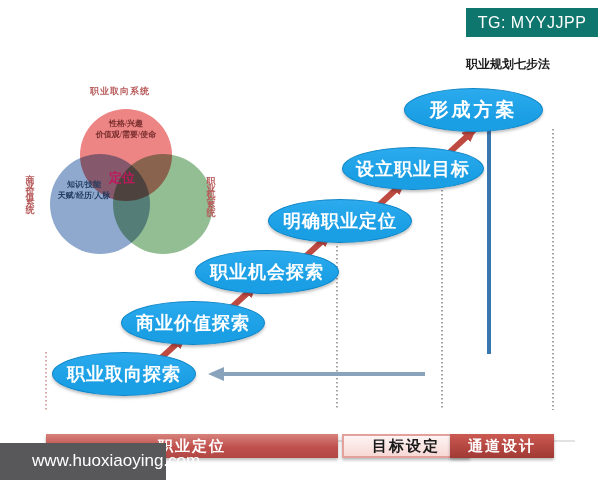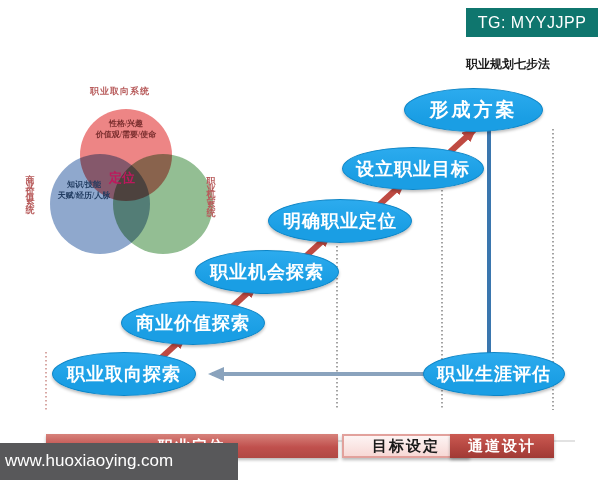--- a/index.html
+++ b/index.html
@@ -8,23 +8,23 @@
     font-family:"Liberation Sans","DejaVu Sans",sans-serif;
     outline:1px solid #e8e8e8;
   }
   
   .tg-box{
     position:absolute;left:466px;top:8px;width:132px;height:29px;
     background:#0f766e;color:#fff;font-size:16px;line-height:29px;text-align:center;
     letter-spacing:0.5px;
   }
   .site-box{
-    position:absolute;left:0;top:443px;width:238px;height:37px;
+    position:absolute;left:0;top:443px;width:166px;height:37px;
     background:#58585a;color:#fff;font-size:17px;line-height:36px;
-    padding-left:5px;box-sizing:border-box;
+    padding-left:32px;box-sizing:border-box;
   }
   
   .diagram-title{
     position:absolute;left:438px;top:56px;width:112px;text-align:right;
     font-family:"Liberation Serif","DejaVu Serif",serif;
     font-size:12px;font-weight:bold;color:#1a1a1a;
   }
   
   .venn{position:absolute;left:0;top:85px;width:240px;height:185px;}
   .vc{position:absolute;border-radius:50%;mix-blend-mode:multiply;}
@@ -133,21 +133,20 @@
     <line x1="379" y1="205" x2="403" y2="183" stroke="#bf4a42" stroke-width="6" marker-end="url(#redhead)"></line>
     <line x1="450" y1="152" x2="474" y2="130" stroke="#bf4a42" stroke-width="6" marker-end="url(#redhead)"></line>
   </svg>
 
   <div class="oval" style="left:52px;top:352px;width:142px;height:42px;">职业取向探索</div>
   <div class="oval" style="left:121px;top:301px;width:142px;height:42px;">商业价值探索</div>
   <div class="oval" style="left:195px;top:250px;width:142px;height:42px;">职业机会探索</div>
   <div class="oval" style="left:268px;top:199px;width:142px;height:42px;">明确职业定位</div>
   <div class="oval" style="left:342px;top:147px;width:140px;height:41px;">设立职业目标</div>
   <div class="oval small-text" style="left:404px;top:88px;width:137px;height:42px;text-align:center;">形成方案</div>
-  <div class="oval" style="left:423px;top:352px;width:140px;height:42px;">职业生涯评估</div>
 
   <div class="bar b0">职业定位</div>
   <div class="bar b1">目标设定</div>
   <div class="bar b2">通道设计</div>
 
   <div class="site-box">www.huoxiaoying.com</div>
 
 </div>
 
 </body></html>

